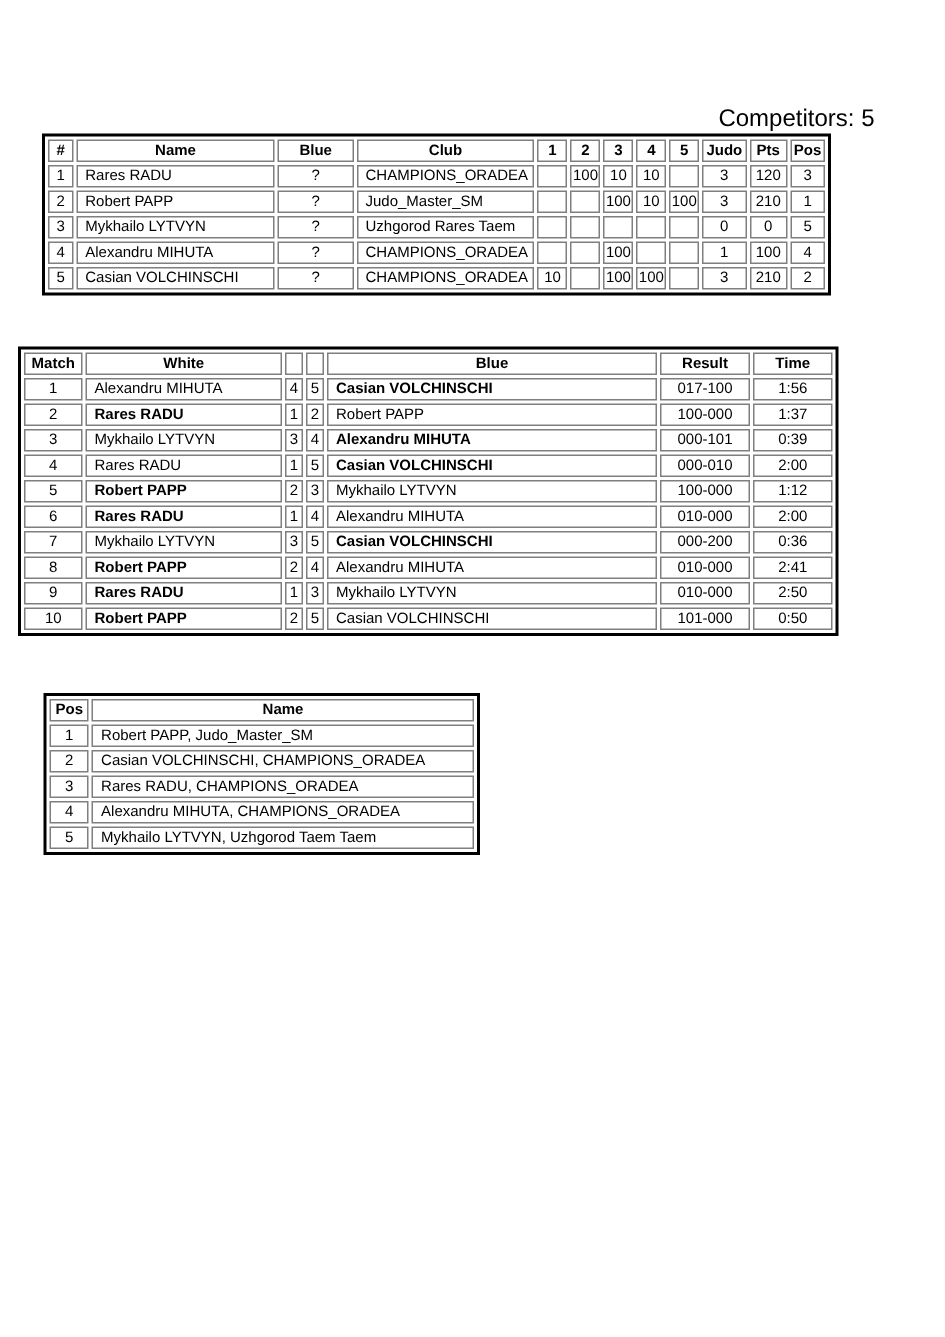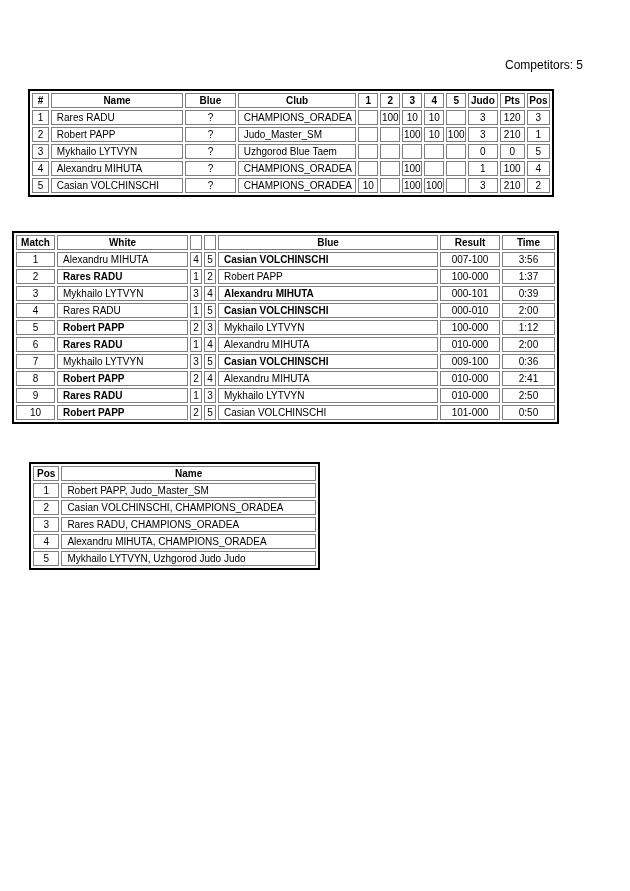--- a/index.html
+++ b/index.html
@@ -8,21 +8,21 @@
     font-family:"Liberation Sans", sans-serif; color:#000; overflow:hidden;
   }
   .title {
     position:absolute; top:44px; left:0; width:630px; text-align:center;
     font-size:20px; font-weight:bold; white-space:pre; letter-spacing:0px;
   }
   .sec-label { position:absolute; font-size:11px; font-weight:bold; text-align:center;margin-top:36px; }
   .lbl-comp    { top:70px;  left:28px; width:447px; }
   .lbl-matches { top:213px; left:28px; width:561px; }
   .lbl-results { top:444px; left:29px; width:291px; }
-  .comp-count { position:absolute; top:58px; right:47px; font-size:12px; white-space:nowrap; }
+  .comp-count { position:absolute; top:71px; right:47px; font-size:16px; white-space:nowrap; }
 
   table.tbl {
     position:absolute; border-collapse:separate; border-spacing:2px;
     border:2px solid #000; table-layout:fixed; background:#fff;
   }
   .tbl td, .tbl th {
     border:1px solid #7f7f7f; font-size:10px; font-weight:normal;
     height:13px; line-height:13px; padding:0; overflow:hidden;
     white-space:nowrap; text-align:center; vertical-align:middle;
   }
@@ -103,21 +103,21 @@
           <td>10</td>
           <td>100</td>
           <td class="grp">3</td>
           <td>210</td>
           <td>1</td>
         </tr>
         <tr>
           <td>3</td>
           <td class="left">Mykhailo LYTVYN</td>
           <td>?</td>
-          <td class="left">Uzhgorod Blue Taem</td>
+          <td class="left">Uzhgorod Rares Taem</td>
           <td></td>
           <td></td>
           <td></td>
           <td></td>
           <td></td>
           <td class="grp">0</td>
           <td>0</td>
           <td>5</td>
         </tr>
         <tr>
@@ -174,22 +174,22 @@
         <th class="hnb">Time</th>
       </tr>
     </thead>
     <tbody id="match-body">
         <tr>
           <td>1</td>
           <td class="left">Alexandru MIHUTA</td>
           <td>4</td>
           <td>5</td>
           <td class="left bold">Casian VOLCHINSCHI</td>
-          <td>007-100</td>
-          <td>3:56</td>
+          <td>017-100</td>
+          <td>1:56</td>
         </tr>
         <tr>
           <td>2</td>
           <td class="left bold">Rares RADU</td>
           <td>1</td>
           <td>2</td>
           <td class="left">Robert PAPP</td>
           <td>100-000</td>
           <td>1:37</td>
         </tr>
@@ -228,21 +228,21 @@
           <td class="left">Alexandru MIHUTA</td>
           <td>010-000</td>
           <td>2:00</td>
         </tr>
         <tr>
           <td>7</td>
           <td class="left">Mykhailo LYTVYN</td>
           <td>3</td>
           <td>5</td>
           <td class="left bold">Casian VOLCHINSCHI</td>
-          <td>009-100</td>
+          <td>000-200</td>
           <td>0:36</td>
         </tr>
         <tr>
           <td>8</td>
           <td class="left bold">Robert PAPP</td>
           <td>2</td>
           <td>4</td>
           <td class="left">Alexandru MIHUTA</td>
           <td>010-000</td>
           <td>2:41</td>
@@ -292,18 +292,18 @@
         <tr>
           <td>3</td>
           <td class="left">Rares RADU, CHAMPIONS_ORADEA</td>
         </tr>
         <tr>
           <td>4</td>
           <td class="left">Alexandru MIHUTA, CHAMPIONS_ORADEA</td>
         </tr>
         <tr>
           <td>5</td>
-          <td class="left">Mykhailo LYTVYN, Uzhgorod Judo Judo</td>
+          <td class="left">Mykhailo LYTVYN, Uzhgorod Taem Taem</td>
         </tr>
       </tbody>
   </table>
 
 </div>
 
 </body></html>

